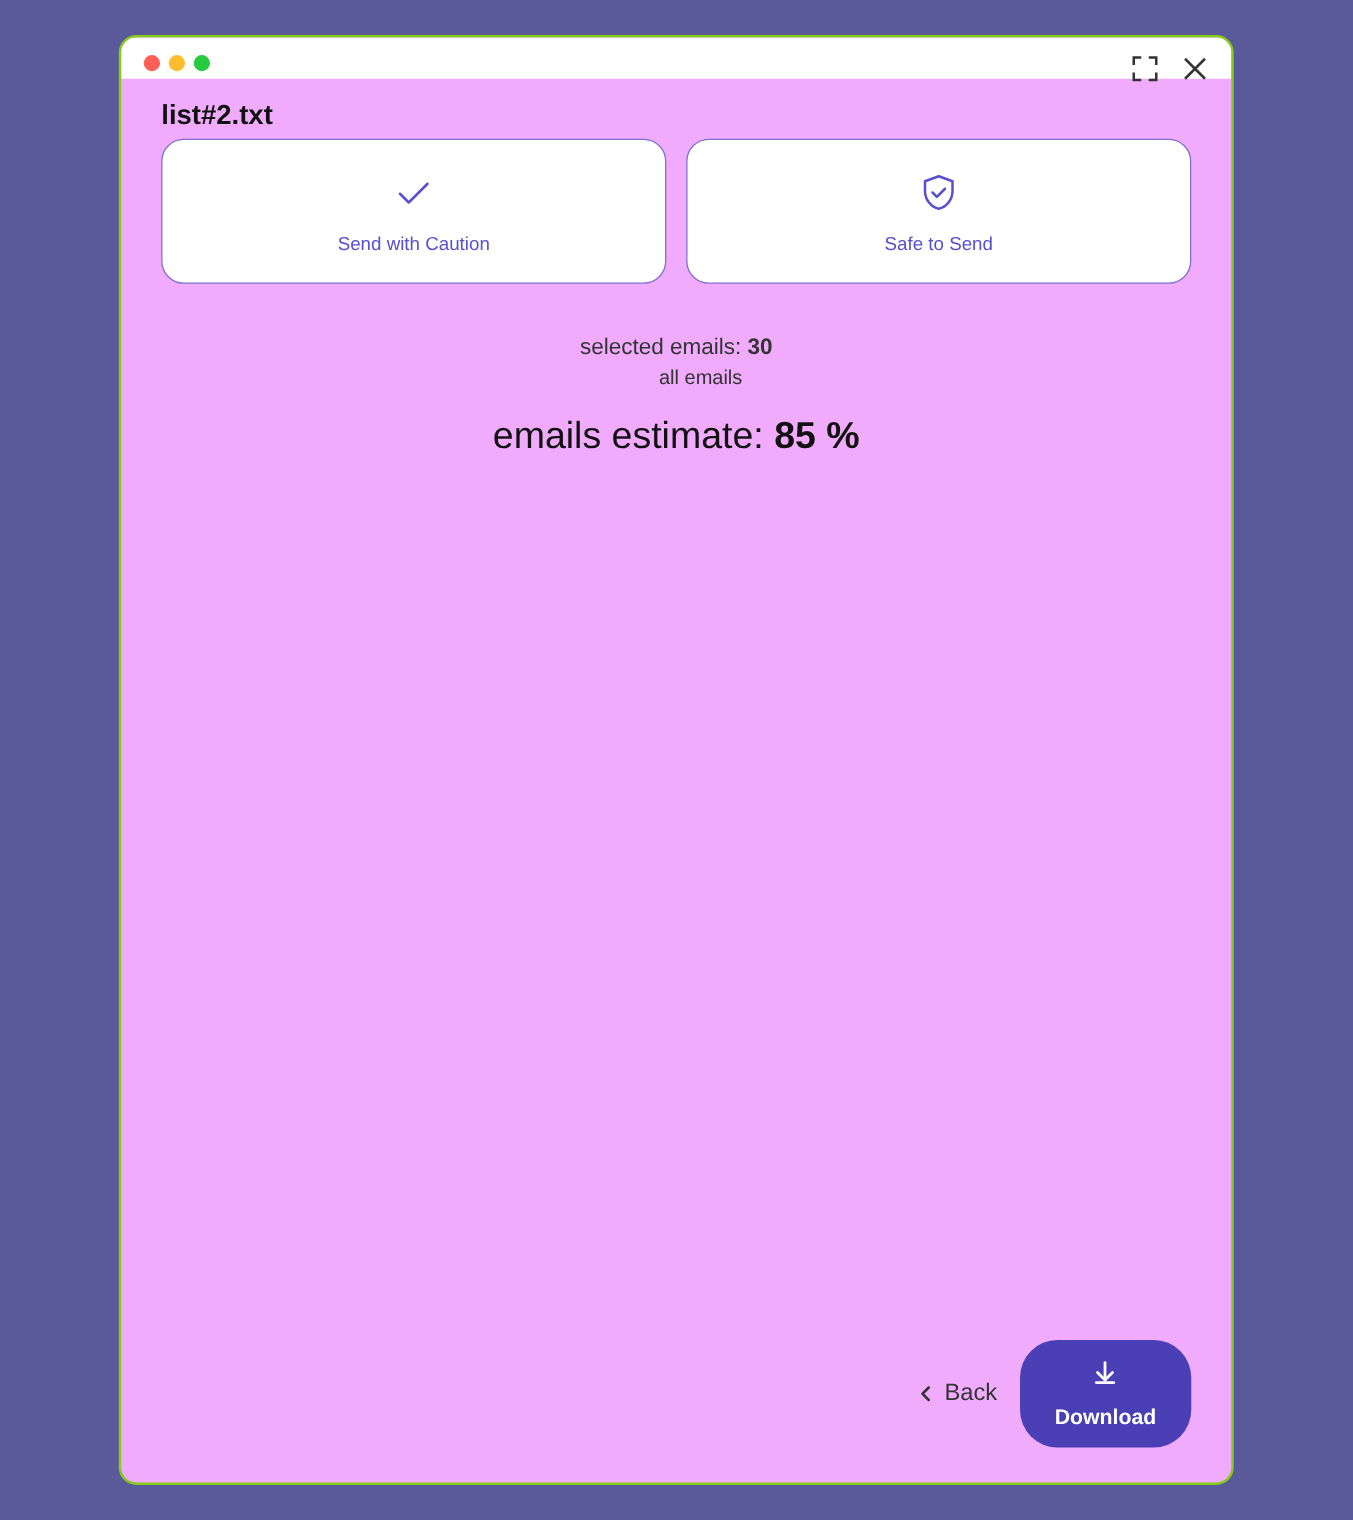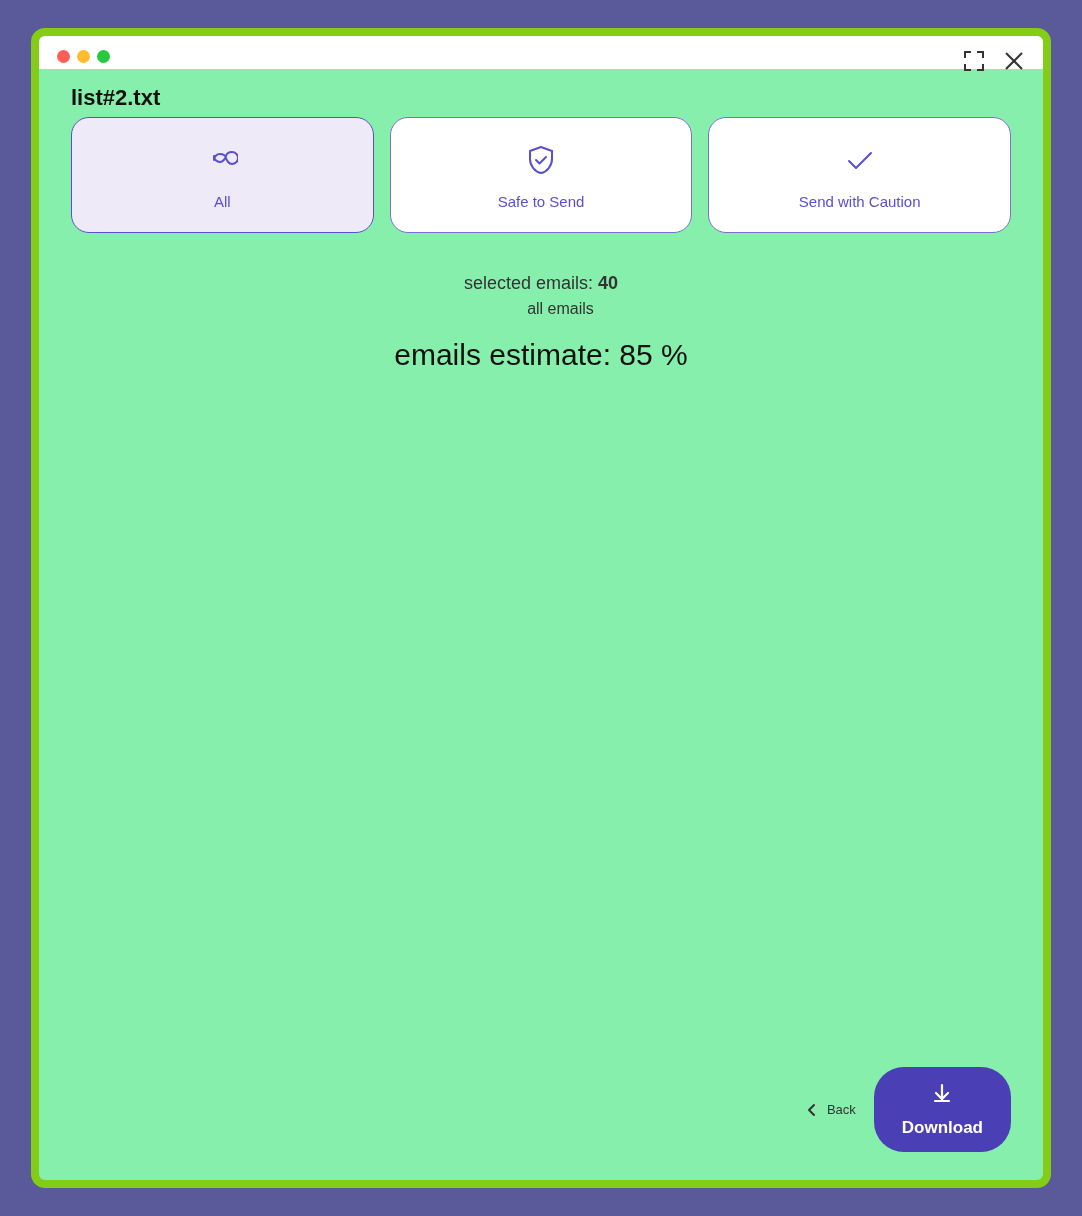--- a/index.html
+++ b/index.html
@@ -7,25 +7,25 @@
     body {
       background: #5a5a9a;
       display: flex;
       justify-content: center;
       align-items: center;
       min-height: 100vh;
       font-family: -apple-system, BlinkMacSystemFont, 'Segoe UI', sans-serif;
     }
 
     .window {
-      width: 1020px;
+      width: 892px;
       min-height: 1160px;
-      background: #86efac;
+      background: #f0abfc;
       border-radius: 14px;
-      border: 8px solid #84cc16;
+      border: 2px solid #84cc16;
       overflow: hidden;
       display: flex;
       flex-direction: column;
       position: relative;
     }
 
     
     .title-bar {
       display: flex;
       align-items: center;
@@ -160,37 +160,37 @@
       margin-left: 39px;
     }
 
     .bounce-estimate {
       font-size: 30px;
       color: #111;
       margin-top: 14px;
     }
 
     .bounce-estimate strong {
-      font-weight: 400;
+      font-weight: 700;
     }
 
     
     .bottom-bar {
       display: flex;
       justify-content: flex-end;
       align-items: center;
       padding: 20px 32px 28px 32px;
       gap: 18px;
     }
 
     .back-btn {
       display: flex;
       align-items: center;
       gap: 8px;
-      font-size: 13px;
+      font-size: 19px;
       color: #333;
       cursor: pointer;
       background: none;
       border: none;
       font-family: inherit;
     }
 
     .download-btn {
       display: flex;
       align-items: center;
@@ -248,55 +248,47 @@
       </span>
     </div>
   </div>
 
   <div class="content">
 
     <div class="file-title">list#2.txt</div>
 
     <div class="filter-cards">
 
-      <div class="filter-card active">
+
+      <div class="filter-card">
         <span class="filter-card-icon">
-          <svg class="icon-svg" viewBox="0 0 32 32" fill="none" stroke="#5a4fcf" stroke-width="2.2" stroke-linecap="round" stroke-linejoin="round">
-            <path d="M8 16c0-3.314 2.686-6 6-6 3.314 0 5.5 2 6 4s2.686 6 6 6 6-2.686 6-6-2.686-6-6-6c-3.314 0-5.5 2-6 4s-2.686 6-6 6-6-2.686-6-6z"></path>
+          <svg class="icon-svg" viewBox="0 0 32 32" fill="none" stroke="#5a4fcf" stroke-width="2.5" stroke-linecap="round" stroke-linejoin="round">
+            <polyline points="5,17 12,24 27,9"></polyline>
           </svg>
         </span>
-        <span class="filter-card-label">All</span>
+        <span class="filter-card-label">Send with Caution</span>
       </div>
 
       <div class="filter-card">
         <span class="filter-card-icon">
           <svg class="icon-svg" viewBox="0 0 32 32" fill="none" stroke="#5a4fcf" stroke-width="2.2" stroke-linecap="round" stroke-linejoin="round">
             <path d="M16 3L5 7v8c0 6.627 4.925 12.823 11 14 6.075-1.177 11-7.373 11-14V7L16 3z"></path>
             <polyline points="11,16 14.5,19.5 21,13"></polyline>
           </svg>
         </span>
         <span class="filter-card-label">Safe to Send</span>
       </div>
 
-      <div class="filter-card">
-        <span class="filter-card-icon">
-          <svg class="icon-svg" viewBox="0 0 32 32" fill="none" stroke="#5a4fcf" stroke-width="2.5" stroke-linecap="round" stroke-linejoin="round">
-            <polyline points="5,17 12,24 27,9"></polyline>
-          </svg>
-        </span>
-        <span class="filter-card-label">Send with Caution</span>
-      </div>
-
 
     </div>
 
     <div class="stats-section">
       <div class="selected-emails-text">
         <span>selected emails:</span>
-        <strong>40</strong>
+        <strong>30</strong>
       </div>
       <div class="all-emails-text">all emails</div>
       <div class="bounce-estimate">
         <span>emails estimate:</span>
         <strong>85 %</strong>
       </div>
     </div>
 
   </div>
 

